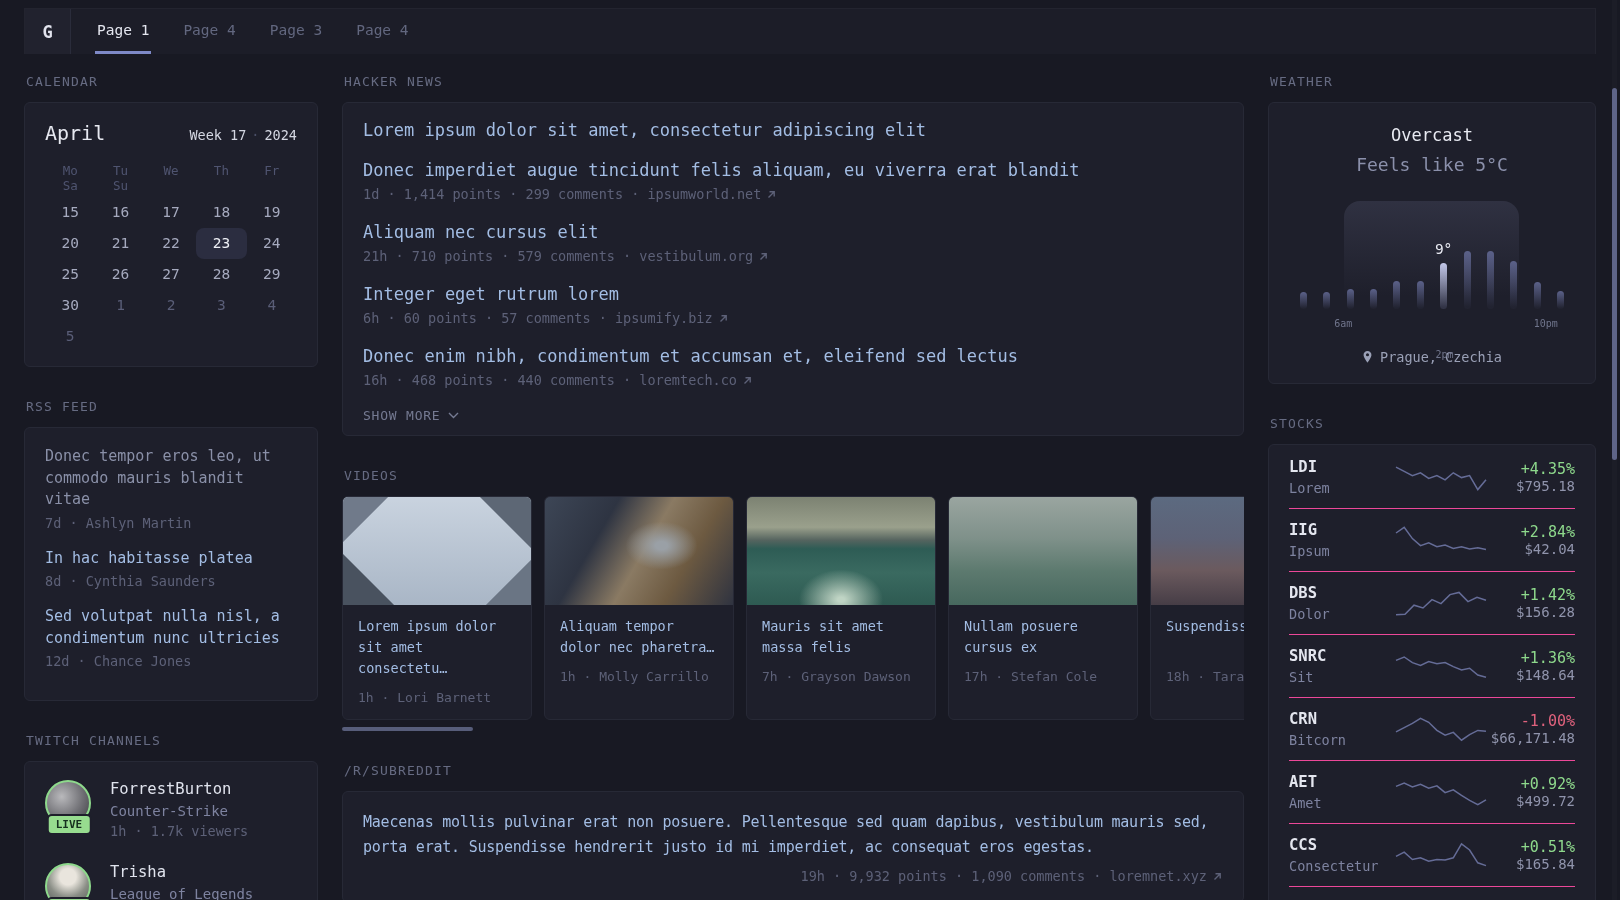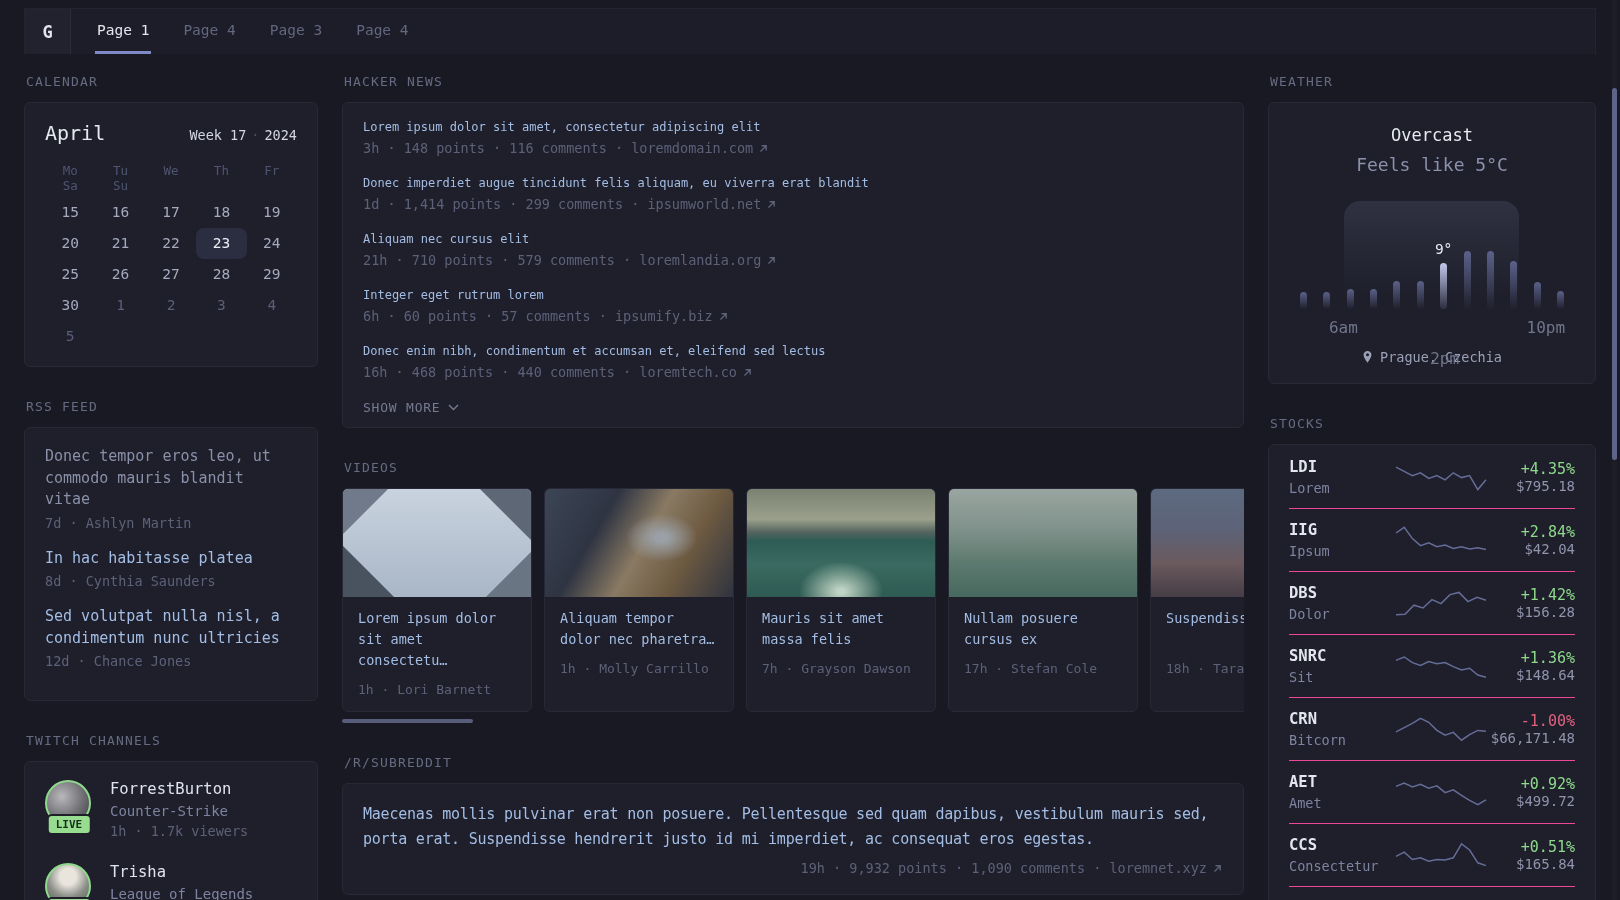--- a/index.html
+++ b/index.html
@@ -86,21 +86,21 @@
     background:#97dc8f; color:#16301f; font-size:11px; font-weight:bold;
     padding:2px 7px; border-radius:5px; border:2px solid #1e1f2b;
   }
   .tw-name { display:block; font-size:15.5px; color:#e0e3ed; }
   .tw-row.offline .tw-name { color:#9daacd; }
   .tw-game { font-size:14px; color:#7e83a0; margin-top:5px; }
 
   
   .hn-card { padding:17px 20px 12px; }
   .hn-item { margin-bottom:20px; }
-  .item-title { display:block; font-size:12px; color:var(--link,#a3bde4); }
+  .item-title { display:block; font-size:17px; color:var(--link,#a3bde4); }
   .hn-item .meta { margin-top:6px; }
   .sub-card { padding:18px 20px; }
   .post-title { display:block; font-size:15px; line-height:25px; letter-spacing:-.015em; color:var(--link,#a3bde4); }
   .sub-card .meta { margin-top:8px;text-align:right; }
 
   
   .carousel { display:flex; gap:12px; overflow:hidden; }
   .video-card { flex:0 0 190px; border-radius:6px; overflow:hidden; }
   .video-thumb { height:108px; }
   .v1 { background-image:
@@ -132,21 +132,21 @@
     border-radius:16px;
     background:linear-gradient(180deg, rgba(62,64,84,.55), rgba(62,64,84,0) 85%);
   }
   .wbars { position:relative; display:flex; justify-content:space-between; align-items:flex-end; height:92px; }
   .wbar { width:7px; border-radius:4px;
     background:linear-gradient(180deg,#5b6189 0%, rgba(91,97,137,.06) 96%); }
   .wbar.now { background:linear-gradient(180deg,#c3c8ea 0%, rgba(140,146,195,.18) 96%); }
   .temp-label { position:absolute; left:54.4%; transform:translateX(-50%); bottom:52px;
     font-size:14.5px; color:#e8eaf2; }
   .wtimes { position:relative; height:18px; margin-top:9px; }
-  .wtime { position:absolute; top:0; transform:translateX(-50%); font-size:16px; color:#70758c; }
+  .wtime { position:absolute; top:0; transform:translateX(-50%); font-size:10px; color:#70758c; }
   .w-loc { margin-top:13px; display:flex; justify-content:center; align-items:center; gap:7px;
     font-size:13.5px; color:#9aa0b6; }
 
   
   .stocks-card { padding:0 20px; overflow:hidden; }
   .stock-row { display:flex; align-items:center; height:63px; }
   .stock-row + .stock-row { border-top:1px solid #ec4899; }
   .stock-id { width:106px; }
   .stock-sym { font-size:15.5px; font-weight:bold; color:#e4e6ef; }
   .stock-name { font-size:13.5px; color:#7e83a0; margin-top:4px; }
@@ -292,43 +292,37 @@
 
   <div class="col">
 
     <section class="sec">
       <h2 class="sec-title">HACKER NEWS</h2>
       <div class="card hn-card">
         <div>
 
             <div class="hn-item">
               <a class="item-title">Lorem ipsum dolor sit amet, consectetur adipiscing elit</a>
-              <div class="meta">
-                <span>3h · 148 points · 116 comments ·</span>
-                <a class="meta-link"><span>loremdomain.com</span><svg class="ext-icon" width="11" height="11" viewBox="0 0 11 11">
-                    <path d="M2.5 8.5 L8 3 M3.5 2.8 H8.2 V7.5" fill="none" stroke="#5d6178" stroke-width="1.4"></path>
-                  </svg></a>
-              </div>
             </div>
 
             <div class="hn-item">
               <a class="item-title">Donec imperdiet augue tincidunt felis aliquam, eu viverra erat blandit</a>
               <div class="meta">
                 <span>1d · 1,414 points · 299 comments ·</span>
                 <a class="meta-link"><span>ipsumworld.net</span><svg class="ext-icon" width="11" height="11" viewBox="0 0 11 11">
                     <path d="M2.5 8.5 L8 3 M3.5 2.8 H8.2 V7.5" fill="none" stroke="#5d6178" stroke-width="1.4"></path>
                   </svg></a>
               </div>
             </div>
 
             <div class="hn-item">
               <a class="item-title">Aliquam nec cursus elit</a>
               <div class="meta">
                 <span>21h · 710 points · 579 comments ·</span>
-                <a class="meta-link"><span>loremlandia.org</span><svg class="ext-icon" width="11" height="11" viewBox="0 0 11 11">
+                <a class="meta-link"><span>vestibulum.org</span><svg class="ext-icon" width="11" height="11" viewBox="0 0 11 11">
                     <path d="M2.5 8.5 L8 3 M3.5 2.8 H8.2 V7.5" fill="none" stroke="#5d6178" stroke-width="1.4"></path>
                   </svg></a>
               </div>
             </div>
 
             <div class="hn-item">
               <a class="item-title">Integer eget rutrum lorem</a>
               <div class="meta">
                 <span>6h · 60 points · 57 comments ·</span>
                 <a class="meta-link"><span>ipsumify.biz</span><svg class="ext-icon" width="11" height="11" viewBox="0 0 11 11">

